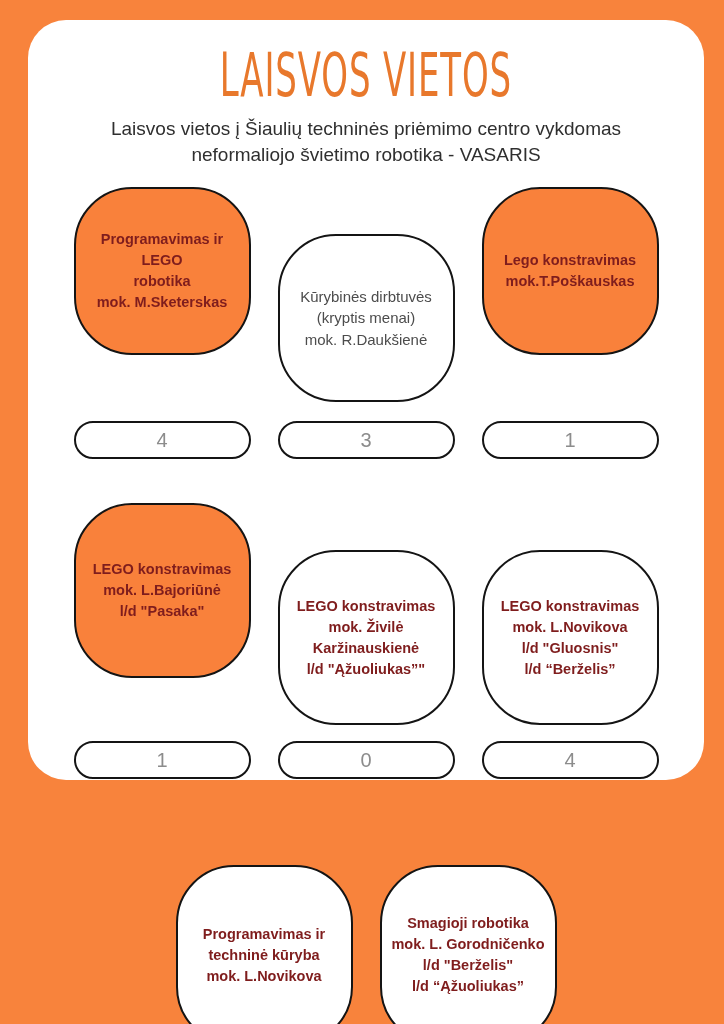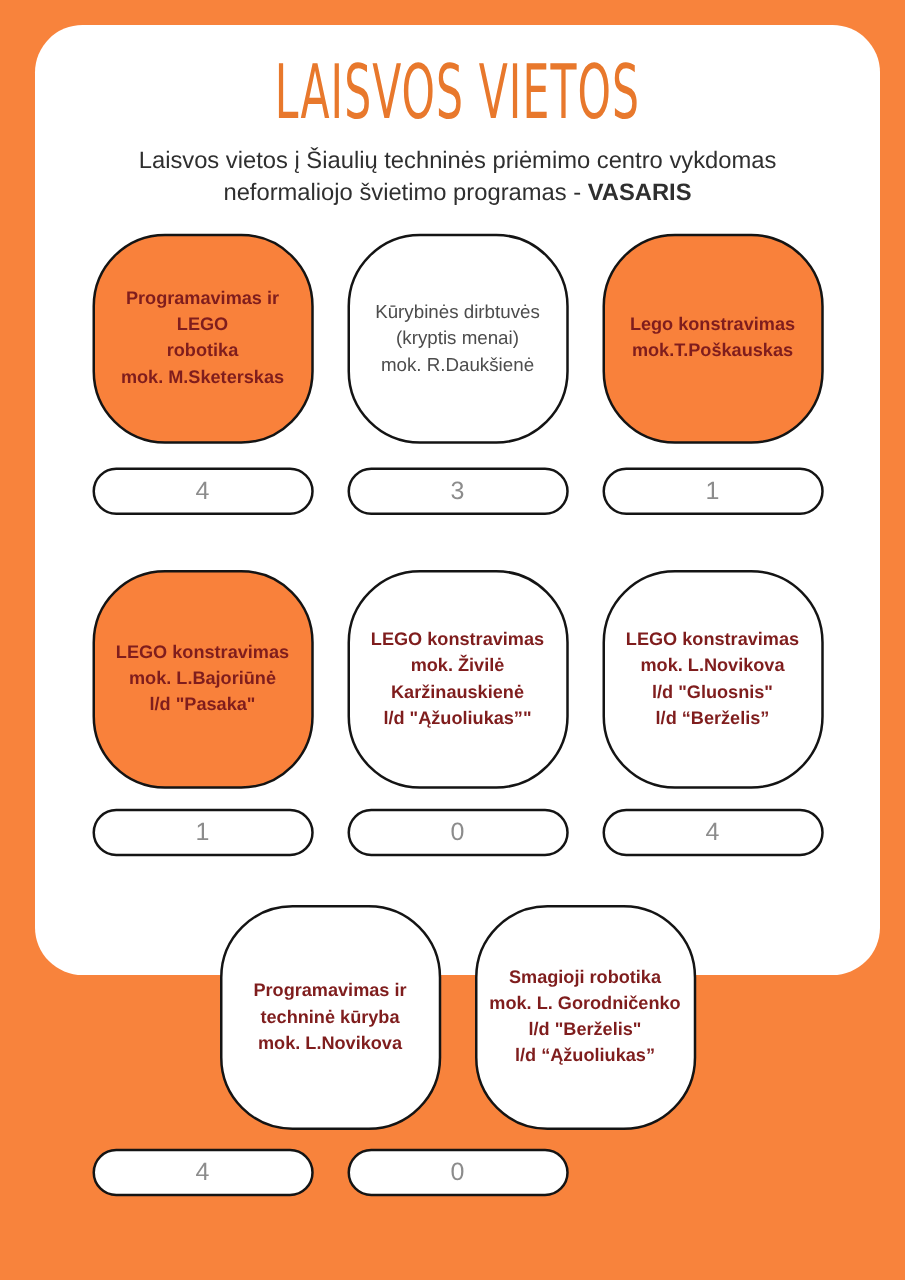--- a/index.html
+++ b/index.html
@@ -42,21 +42,21 @@
   }
 
   .subtitle {
     margin-top: 8px;
     text-align: center;
     font-size: 19px;
     line-height: 1.35;
     color: #2F2F2F;
     padding: 0 40px;
   }
-  .subtitle .hl { font-weight: bold; }
+  .subtitle .hl { font-weight: normal; }
 
   .grid {
     margin-top: 20px;
   }
   .cards-row, .badges-row {
     display: flex;
     justify-content: center;
     gap: 27px;
   }
   .cell { width: 177px; }
@@ -69,21 +69,21 @@
     align-items: center;
     justify-content: center;
     text-align: center;
     padding: 10px 8px;
   }
   .row1 .card { height: 168px; }
   .row2 .card { height: 175px; }
   .row3 .card { height: 180px; }
 
   .card.orange { background: #F9813B; }
-  .card.white  { background: #FFFFFF; }
+  .card.white  { background: #FFFFFF; margin-top: 47px; }
 
   .card-text {
     white-space: pre-line;
     font-size: 14.5px;
     font-weight: bold;
     color: #7f1d1d;
     line-height: 1.45;
   }
   .card-text.light {
     font-weight: 400;
@@ -118,21 +118,21 @@
 <body>
 
 <div class="panel">
 
   <div class="title-wrap">
     <div class="poster-title">LAISVOS VIETOS</div>
   </div>
 
   <div class="subtitle">
     <span>Laisvos vietos į Šiaulių techninės priėmimo centro vykdomas</span><br>
-    <span>neformaliojo švietimo programas - </span><span class="hl">VASARIS</span>
+    <span>neformaliojo švietimo robotika - </span><span class="hl">VASARIS</span>
   </div>
 
   <div class="grid">
 
     <div class="cards-row row1">
       <div class="cell card orange">
         <div class="card-text">Programavimas ir LEGO
 robotika
 mok. M.Sketerskas</div>
       </div>

